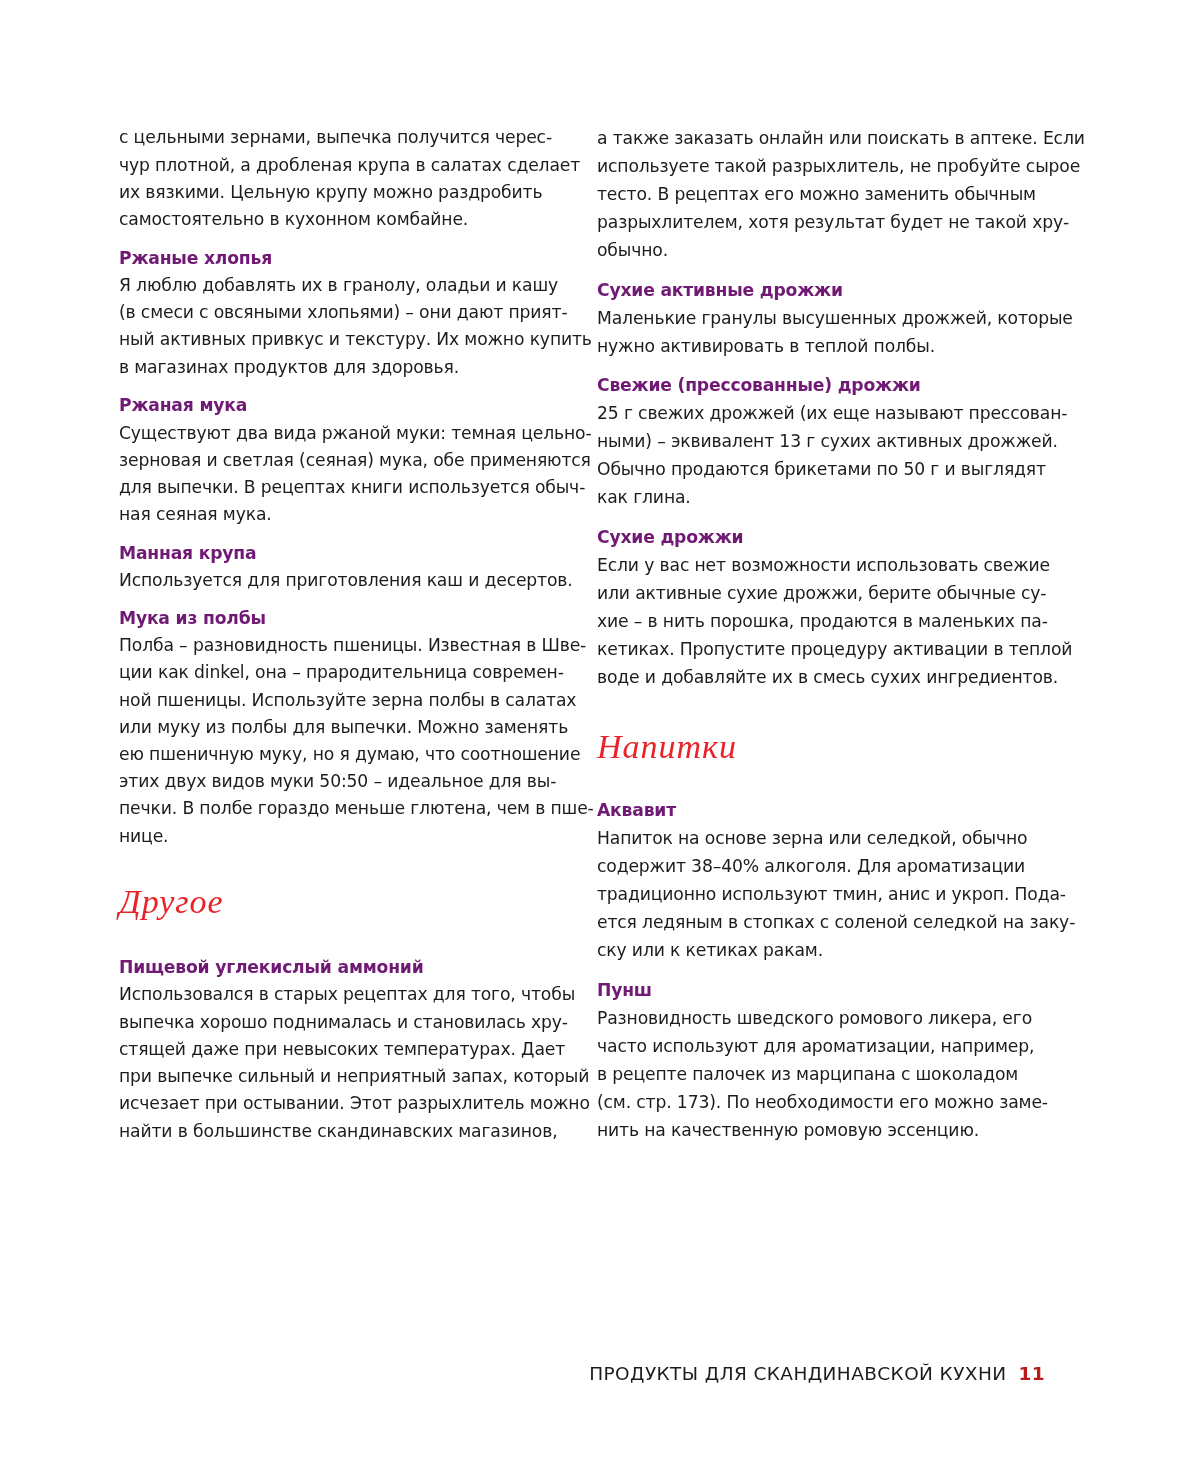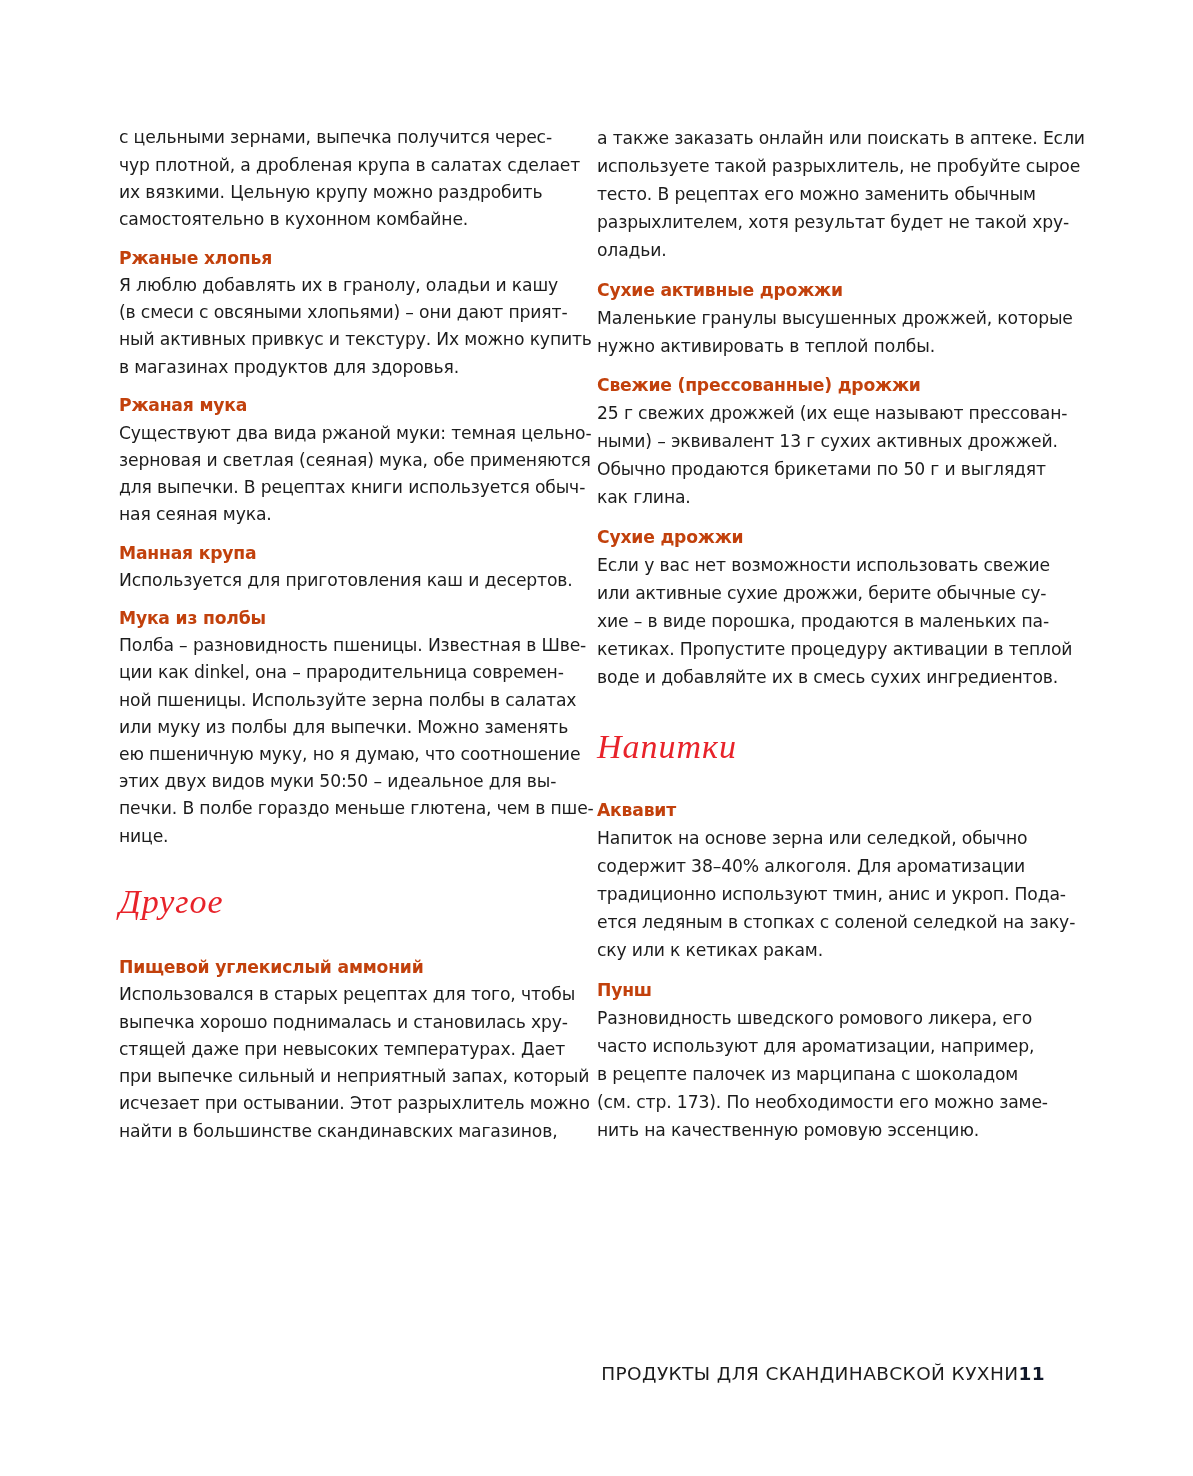--- a/index.html
+++ b/index.html
@@ -32,21 +32,21 @@
       color: #1c1c1c;
       letter-spacing: -0.15px;
     }
     .heading {
       position: absolute;
       left: 0;
       white-space: nowrap;
       font-size: 17.2px;
       line-height: 28px;
       font-weight: bold;
-      color: #c2410c;
+      color: #701a75;
       letter-spacing: -0.2px;
     }
     .script-title {
       position: absolute;
       left: 0;
       white-space: nowrap;
       font-family: Liberation Serif, serif;
       font-style: italic;
       font-size: 34px;
       color: #e8232a;
@@ -57,22 +57,22 @@
       top: 1360px;
       right: 148px;
       white-space: nowrap;
       font-size: 18.5px;
       line-height: 28px;
       color: #1c1c1c;
       letter-spacing: 0.4px;
     }
     .footer .page-num {
       font-weight: bold;
-      margin-left: 0;
-      color: #0f172a;
+      margin-left: 12px;
+      color: #b91c1c;
     }
   </style>
 </head>
 <body>
 
 <div class="col col-left">
   <div class="line" style="top:123px">с цельными зернами, выпечка получится черес-</div>
   <div class="line" style="top:151px">чур плотной, а дробленая крупа в салатах сделает</div>
   <div class="line" style="top:178px">их вязкими. Цельную крупу можно раздробить</div>
   <div class="line" style="top:205px">самостоятельно в кухонном комбайне.</div>
@@ -111,36 +111,36 @@
   <div class="line" style="top:1062px">при выпечке сильный и неприятный запах, который</div>
   <div class="line" style="top:1089px">исчезает при остывании. Этот разрыхлитель можно</div>
   <div class="line" style="top:1117px">найти в большинстве скандинавских магазинов,</div>
 </div>
 
 <div class="col col-right">
   <div class="line" style="top:124px">а также заказать онлайн или поискать в аптеке. Если</div>
   <div class="line" style="top:152px">используете такой разрыхлитель, не пробуйте сырое</div>
   <div class="line" style="top:180px">тесто. В рецептах его можно заменить обычным</div>
   <div class="line" style="top:208px">разрыхлителем, хотя результат будет не такой хру-</div>
-  <div class="line" style="top:236px">оладьи.</div>
+  <div class="line" style="top:236px">обычно.</div>
 
   <div class="heading" style="top:276px">Сухие активные дрожжи</div>
   <div class="line" style="top:304px">Маленькие гранулы высушенных дрожжей, которые</div>
   <div class="line" style="top:332px">нужно активировать в теплой полбы.</div>
 
   <div class="heading" style="top:371px">Свежие (прессованные) дрожжи</div>
   <div class="line" style="top:399px">25 г свежих дрожжей (их еще называют прессован-</div>
   <div class="line" style="top:427px">ными) – эквивалент 13 г сухих активных дрожжей.</div>
   <div class="line" style="top:455px">Обычно продаются брикетами по 50 г и выглядят</div>
   <div class="line" style="top:483px">как глина.</div>
 
   <div class="heading" style="top:523px">Сухие дрожжи</div>
   <div class="line" style="top:551px">Если у вас нет возможности использовать свежие</div>
   <div class="line" style="top:579px">или активные сухие дрожжи, берите обычные су-</div>
-  <div class="line" style="top:607px">хие – в виде порошка, продаются в маленьких па-</div>
+  <div class="line" style="top:607px">хие – в нить порошка, продаются в маленьких па-</div>
   <div class="line" style="top:635px">кетиках. Пропустите процедуру активации в теплой</div>
   <div class="line" style="top:663px">воде и добавляйте их в смесь сухих ингредиентов.</div>
 
   <div class="script-title" style="top:728px">Напитки</div>
 
   <div class="heading" style="top:796px">Аквавит</div>
   <div class="line" style="top:824px">Напиток на основе зерна или селедкой, обычно</div>
   <div class="line" style="top:852px">содержит 38–40% алкоголя. Для ароматизации</div>
   <div class="line" style="top:880px">традиционно используют тмин, анис и укроп. Пода-</div>
   <div class="line" style="top:908px">ется ледяным в стопках с соленой селедкой на заку-</div>

